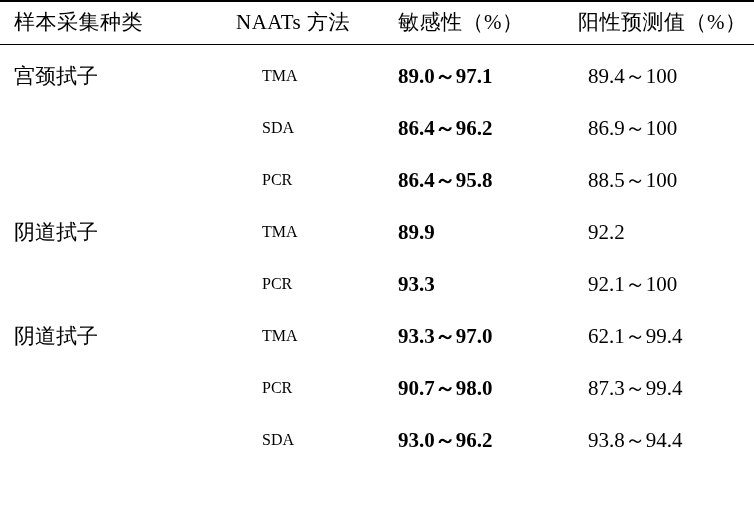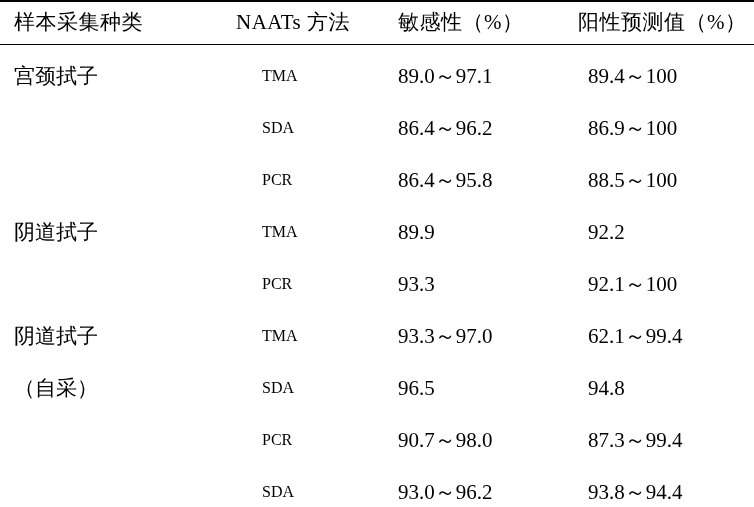--- a/index.html
+++ b/index.html
@@ -43,21 +43,21 @@
   tbody tr td {
     font-size: 21px;
     padding: 17px 0 7px 0;
     vertical-align: middle;
     text-align: left;
     border: none;
     white-space: nowrap;
   }
   .col0 { padding-left: 14px !important; }
   .col1 { padding-left: 62px !important; }
-  .col2 { padding-left: 26px !important; }
+  .col2 { padding-left: 26px !important; font-weight: bold; }
   .col3 { padding-left: 30px !important; }
 
   th.col0 { padding-left: 14px !important; }
   th.col1 { padding-left: 36px !important; }
   th.col2 { padding-left: 26px !important; }
   th.col3 { padding-left: 20px !important; }
 
   .sample-cell {
     font-size: 21px;
   }
@@ -120,26 +120,20 @@
           <td class="col2 num-cell">93.3</td>
           <td class="col3 num-cell">92.1～100</td>
         </tr>
         <tr>
           <td class="col0 sample-cell">阴道拭子</td>
           <td class="col1 naat-cell">TMA</td>
           <td class="col2 num-cell">93.3～97.0</td>
           <td class="col3 num-cell">62.1～99.4</td>
         </tr>
         <tr>
-          <td class="col0 sample-cell">（自采）</td>
-          <td class="col1 naat-cell">SDA</td>
-          <td class="col2 num-cell">96.5</td>
-          <td class="col3 num-cell">94.8</td>
-        </tr>
-        <tr>
           <td class="col0 sample-cell"></td>
           <td class="col1 naat-cell">PCR</td>
           <td class="col2 num-cell">90.7～98.0</td>
           <td class="col3 num-cell">87.3～99.4</td>
         </tr>
         <tr>
           <td class="col0 sample-cell"></td>
           <td class="col1 naat-cell">SDA</td>
           <td class="col2 num-cell">93.0～96.2</td>
           <td class="col3 num-cell">93.8～94.4</td>

